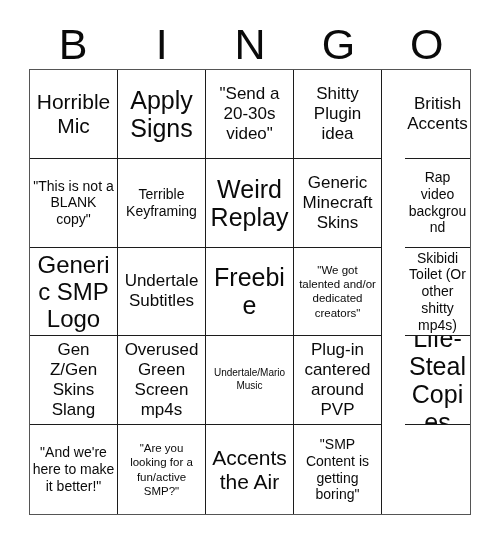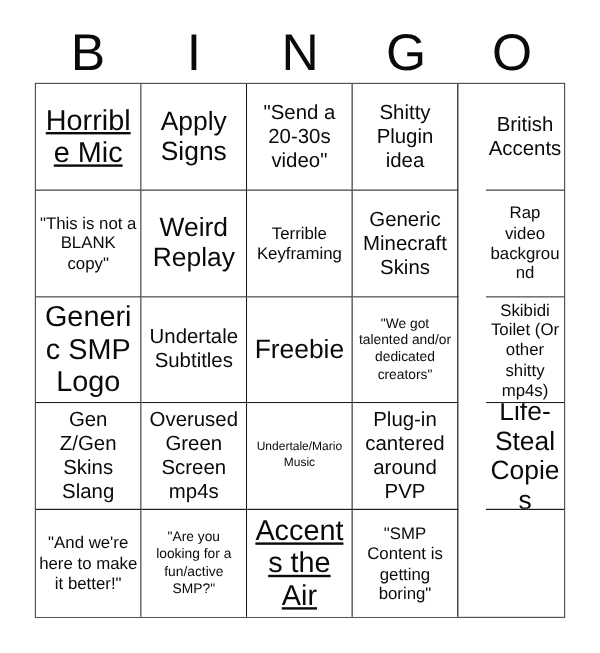--- a/index.html
+++ b/index.html
@@ -78,23 +78,23 @@
 
   .cell-text {
     display: block;
     width: 100%;
     line-height: 1.14;
     color: #0a0a0a;
     word-wrap: break-word;
   }
 
   
-  .fs-xxl .cell-text { font-size: 22px; line-height: 1.12; }
+  .fs-xxl .cell-text { font-size: 25px; line-height: 1.12; }
   .fs-xl  .cell-text { font-size: 24px; line-height: 1.13; }
-  .fs-lg  .cell-text { font-size: 24px; line-height: 1.14; text-decoration: underline; }
+  .fs-lg  .cell-text { font-size: 21px; line-height: 1.14; }
   .fs-md  .cell-text { font-size: 17px; line-height: 1.18; }
   .fs-sm  .cell-text { font-size: 14px; line-height: 1.2;  }
   .fs-xs  .cell-text { font-size: 11.5px; line-height: 1.25; }
   .fs-xxs .cell-text { font-size: 10px;  line-height: 1.28; }
 </style>
 </head>
 <body>
 
 <div id="card">
 
@@ -119,25 +119,25 @@
       </div>
       <div class="bingo-cell fs-md">
         <span class="cell-text">Shitty Plugin idea</span>
       </div>
       <div class="bingo-cell fs-md">
         <span class="cell-text">British Accents</span>
       </div>
       <div class="bingo-cell fs-sm">
         <span class="cell-text">"This is not a BLANK copy"</span>
       </div>
+      <div class="bingo-cell fs-sm">
+        <span class="cell-text">Terrible Keyframing</span>
+      </div>
       <div class="bingo-cell fs-xxl">
         <span class="cell-text">Weird Replay</span>
-      </div>
-      <div class="bingo-cell fs-sm">
-        <span class="cell-text">Terrible Keyframing</span>
       </div>
       <div class="bingo-cell fs-md">
         <span class="cell-text">Generic Minecraft Skins</span>
       </div>
       <div class="bingo-cell fs-sm">
         <span class="cell-text">Rap video background</span>
       </div>
       <div class="bingo-cell fs-xl">
         <span class="cell-text">Generic SMP Logo</span>
       </div>

